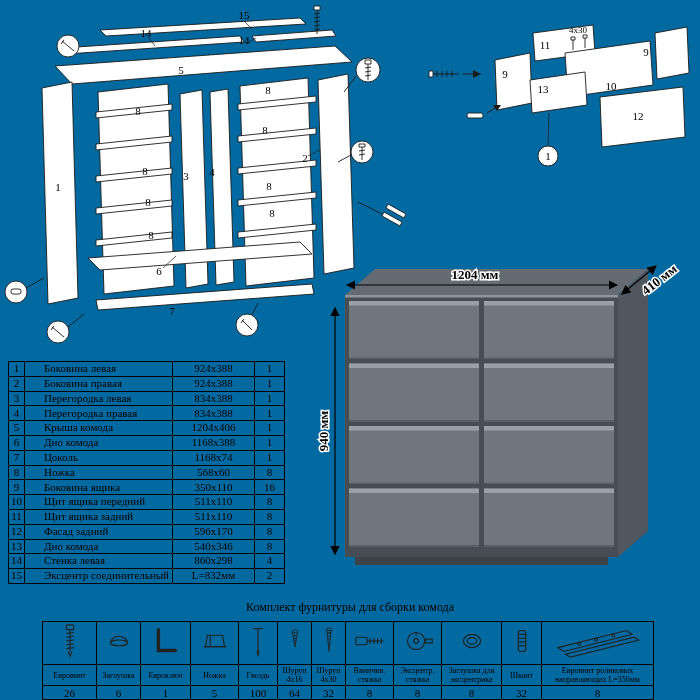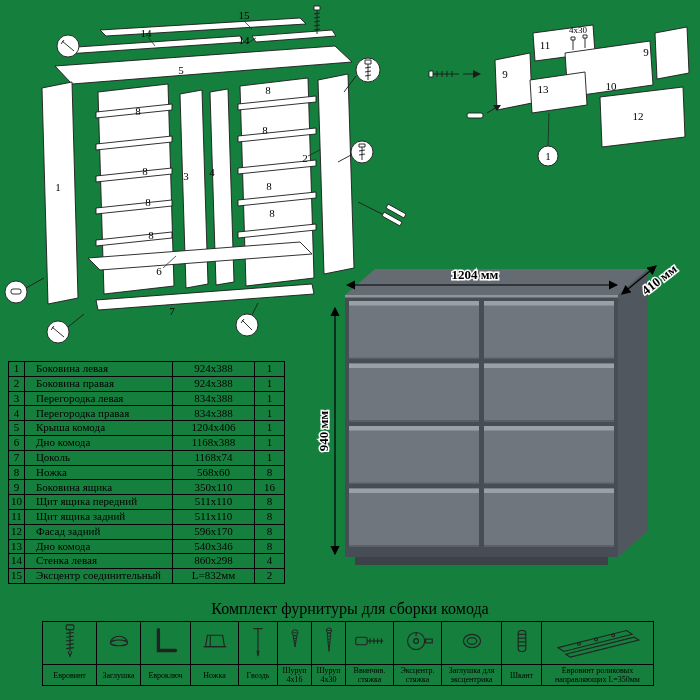--- a/index.html
+++ b/index.html
@@ -1,31 +1,31 @@
 <!DOCTYPE html>
 <html><head>
 <meta charset="utf-8">
 <style>
   * { margin:0; padding:0; box-sizing:border-box; }
   html,body { width:700px; height:700px; background:#fff; }
   body { font-family:"Liberation Serif", serif; color:#000; }
-  .page { position:relative; width:700px; height:700px; background:#15803d; overflow:hidden; }
+  .page { position:relative; width:700px; height:700px; background:#0369a1; overflow:hidden; }
 
   svg.diag { position:absolute; }
   svg text { font-family:"Liberation Serif", serif; }
 
   .parts { position:absolute; left:8px; top:361px; width:276px;
            border-collapse:collapse; table-layout:fixed; font-size:11px; }
   .parts td { border:1px solid #000; height:14.8px; line-height:1.05;
               padding:0 2px; white-space:nowrap; overflow:hidden; }
   .parts td.c { text-align:center; padding:0; }
-  .parts td.name { padding-left:11px;margin-left:16px; }
+  .parts td.name { padding-left:19px;margin-left:16px; }
 
   .hw-title { position:absolute; left:0; top:600px; width:700px;
-              text-align:center; font-size:16px; }
+              text-align:center; font-size:12px; }
   .hw { position:absolute; left:42px; top:621px; }
   .hw table { border-collapse:collapse; table-layout:fixed; }
   .hw td { border:1px solid #000; text-align:center; vertical-align:middle; overflow:hidden; }
   .hw .icon-cell { height:40px; padding:0; }
   .hw .label-cell { font-size:8px; line-height:1.15; height:21px; padding:1px; }
   .hw .qty-cell { font-size:11px; height:14px; padding:0; }
 </style>
 </head>
 <body>
 
@@ -471,17 +471,31 @@
           <td class="label-cell">Ножка</td>
           <td class="label-cell">Гвоздь</td>
           <td class="label-cell">Шуруп 4x16</td>
           <td class="label-cell">Шуруп 4x30</td>
           <td class="label-cell">Ввинчив. стяжка</td>
           <td class="label-cell">Эксцентр. стяжка</td>
           <td class="label-cell">Заглушка для эксцентрика</td>
           <td class="label-cell">Шкант</td>
           <td class="label-cell">Евровинт роликовых направляющих L=350мм</td>
         </tr>
+        <tr>
+          <td class="qty-cell">26</td>
+          <td class="qty-cell">6</td>
+          <td class="qty-cell">1</td>
+          <td class="qty-cell">5</td>
+          <td class="qty-cell">100</td>
+          <td class="qty-cell">64</td>
+          <td class="qty-cell">32</td>
+          <td class="qty-cell">8</td>
+          <td class="qty-cell">8</td>
+          <td class="qty-cell">8</td>
+          <td class="qty-cell">32</td>
+          <td class="qty-cell">8</td>
+        </tr>
       </tbody>
     </table>
   </div>
 
 </div>
 
 </body></html>

